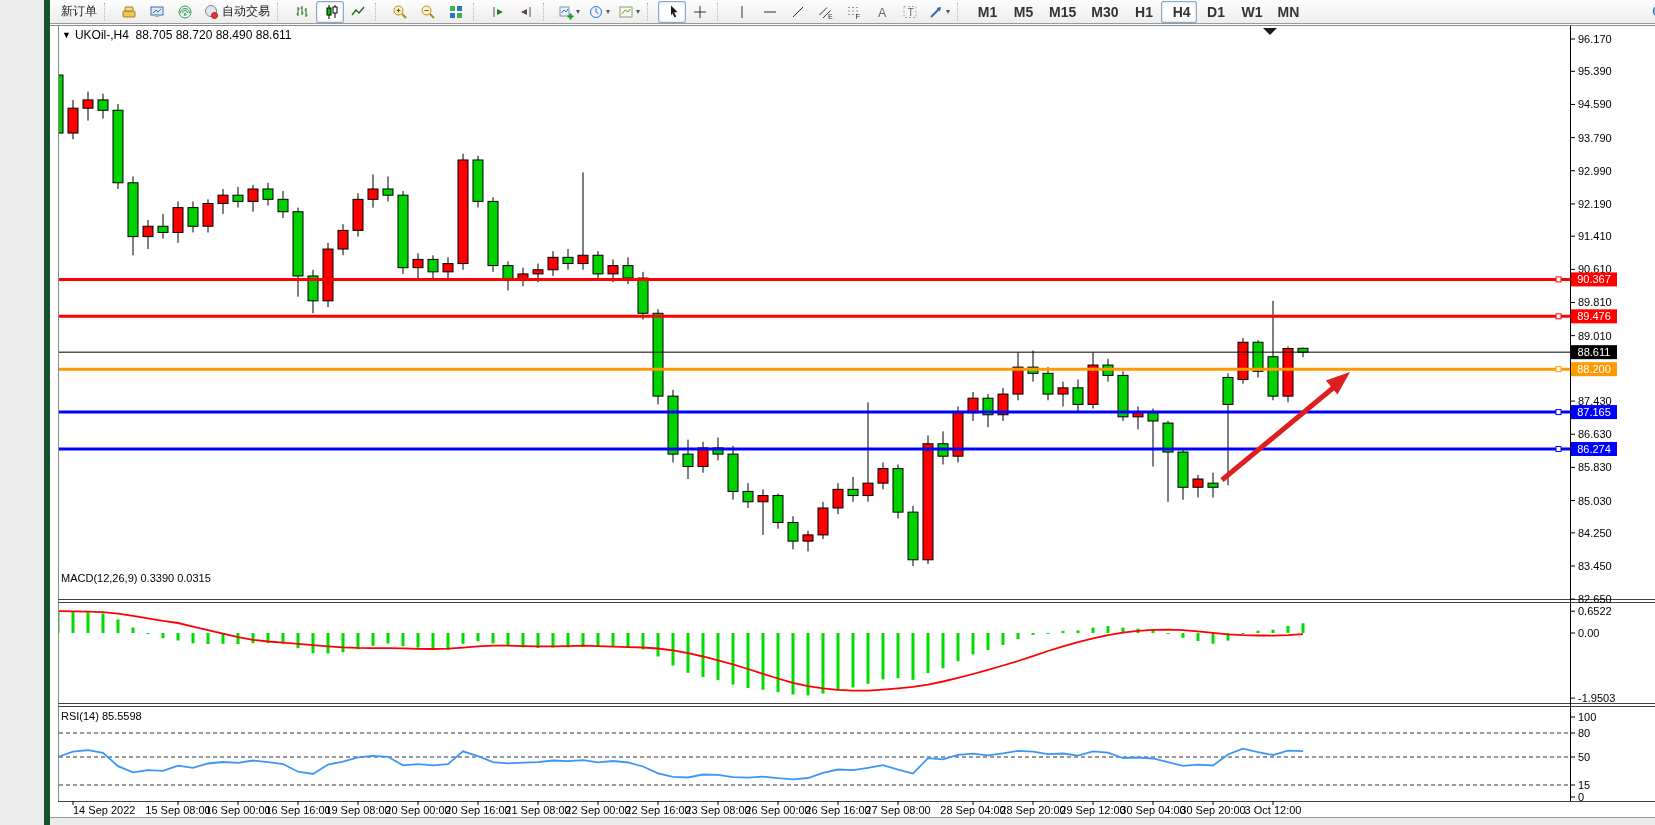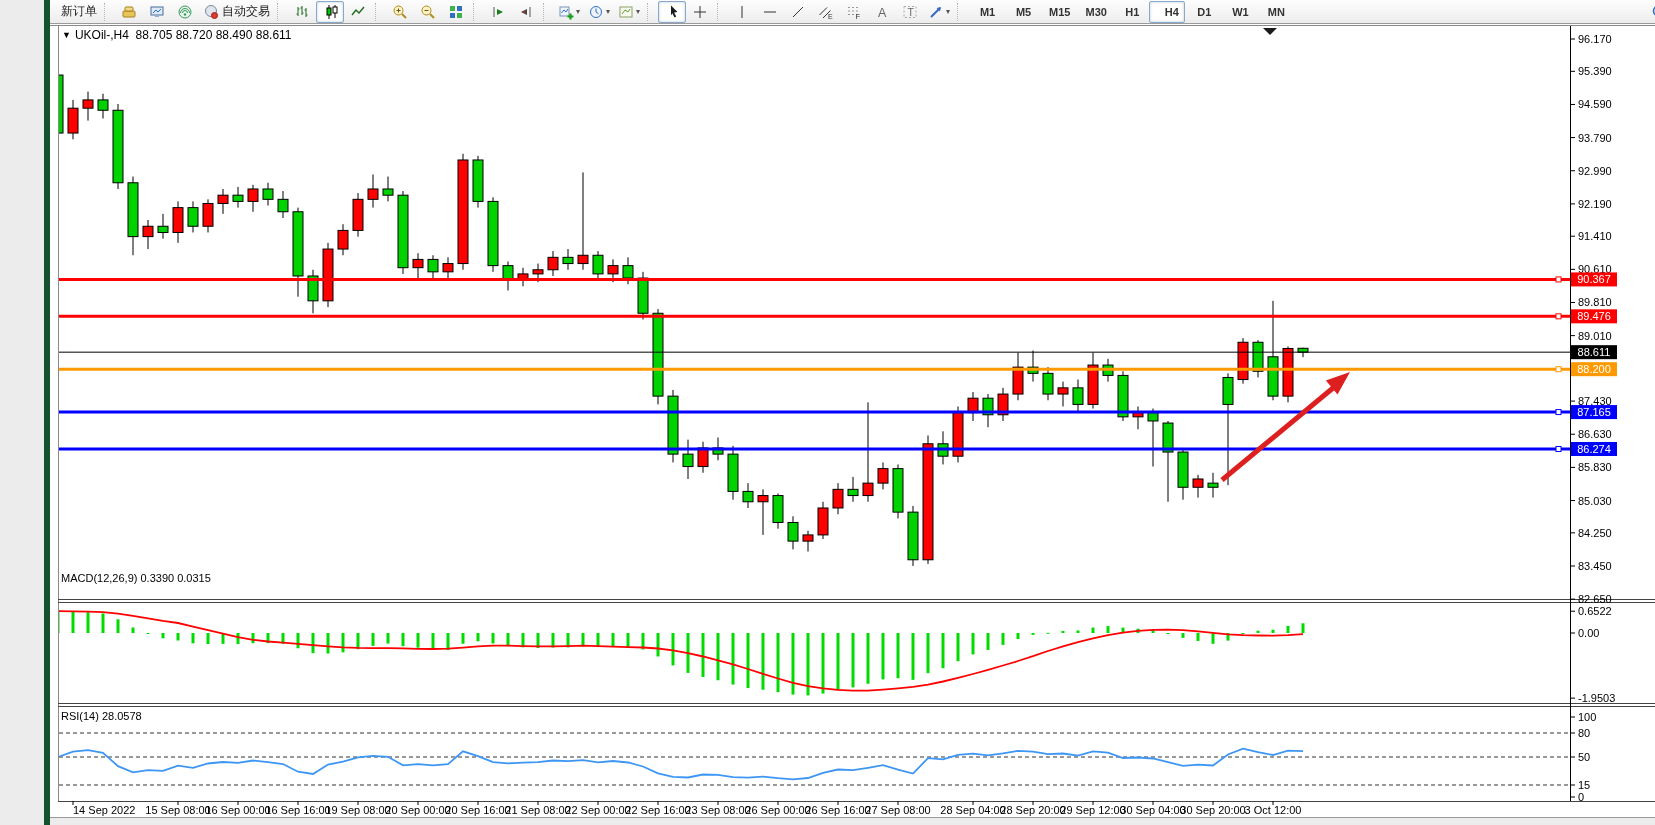--- a/index.html
+++ b/index.html
@@ -6,21 +6,21 @@
     font-family:"Liberation Sans",sans-serif;}
   #app{position:relative;width:1655px;height:825px;border-left:6px solid #14532d;border-right:1px solid #8f8f8f;box-sizing:border-box;margin-left:44px;}
   
   #toolbar{position:absolute;left:0;top:0;width:1655px;height:24px;box-sizing:border-box;
     background:linear-gradient(#fdfdfd,#ededed);border-bottom:1px solid #9a9a9a;
     display:flex;align-items:center;padding:0 4px;}
   .tb{height:20px;min-width:20px;display:flex;align-items:center;justify-content:center;
     padding:0 3px;border:1px solid transparent;border-radius:2px;font-size:12px;color:#222;cursor:default;}
   .tb.active{background:#fff;border-color:#8aa8c8;box-shadow:inset 0 0 3px #b9c9dc;justify-content:flex-end;}
   .tb .tlbl{margin-left:3px;white-space:nowrap;}
-  .tb.tf{font-size:11px;color:#333;padding:0 5px;font-weight:bold;min-width:24px;}
+  .tb.tf{font-size:14px;color:#333;padding:0 5px;font-weight:bold;min-width:24px;}
   .sep{width:6px;height:18px;border-left:1px dotted #b5b5b5;margin:0 4px 0 3px;}
   .dd{font-size:8px;color:#555;margin-left:2px;}
   #tb-right{margin-left:auto;display:flex;align-items:center;}
   .ic{display:block;}
   #chat-wrap{position:relative;}
   .badge{position:absolute;top:-2px;right:-5px;background:#e03c2e;color:#fff;border-radius:8px;
     font-size:10px;line-height:12px;padding:0 4px;font-weight:bold;border:1px solid #fff;}
   
   #chartwrap{position:absolute;left:0;top:24px;width:1379px;height:801px;background:#737373;}
   svg text{font-family:"Liberation Sans",sans-serif;}
@@ -241,21 +241,21 @@
           <svg class="ic" width="16" height="16" viewBox="0 0 16 16">
             <path d="M2 3h12v8H7.5L4.5 14v-3H2z" fill="#f4f4f4" stroke="#9a9a9a"></path>
           </svg>
           <span class="badge">1</span>
         </div>
       </div>
     </div>
   <div id="chartwrap">
     <div class="ovl" id="symlabel"><span class="tri">▼</span><span>UKOil-,H4</span><span>  </span><span>88.705 88.720 88.490 88.611</span></div>
     <div class="ovl" id="macdlabel">MACD(12,26,9) 0.3390 0.0315</div>
-    <div class="ovl" id="rsilabel">RSI(14) 28.0578</div>
+    <div class="ovl" id="rsilabel">RSI(14) 85.5598</div>
     <svg id="chart" width="1655" height="801">
         <rect x="0" y="0" width="1655" height="801" fill="#FFFFFF"></rect>
         <defs>
           <clipPath id="cmain">
             <rect x="9" y="2" width="1511" height="573"></rect>
           </clipPath>
           <clipPath id="cmacd">
             <rect x="9" y="579" width="1511" height="100"></rect>
           </clipPath>
           <clipPath id="crsi">

